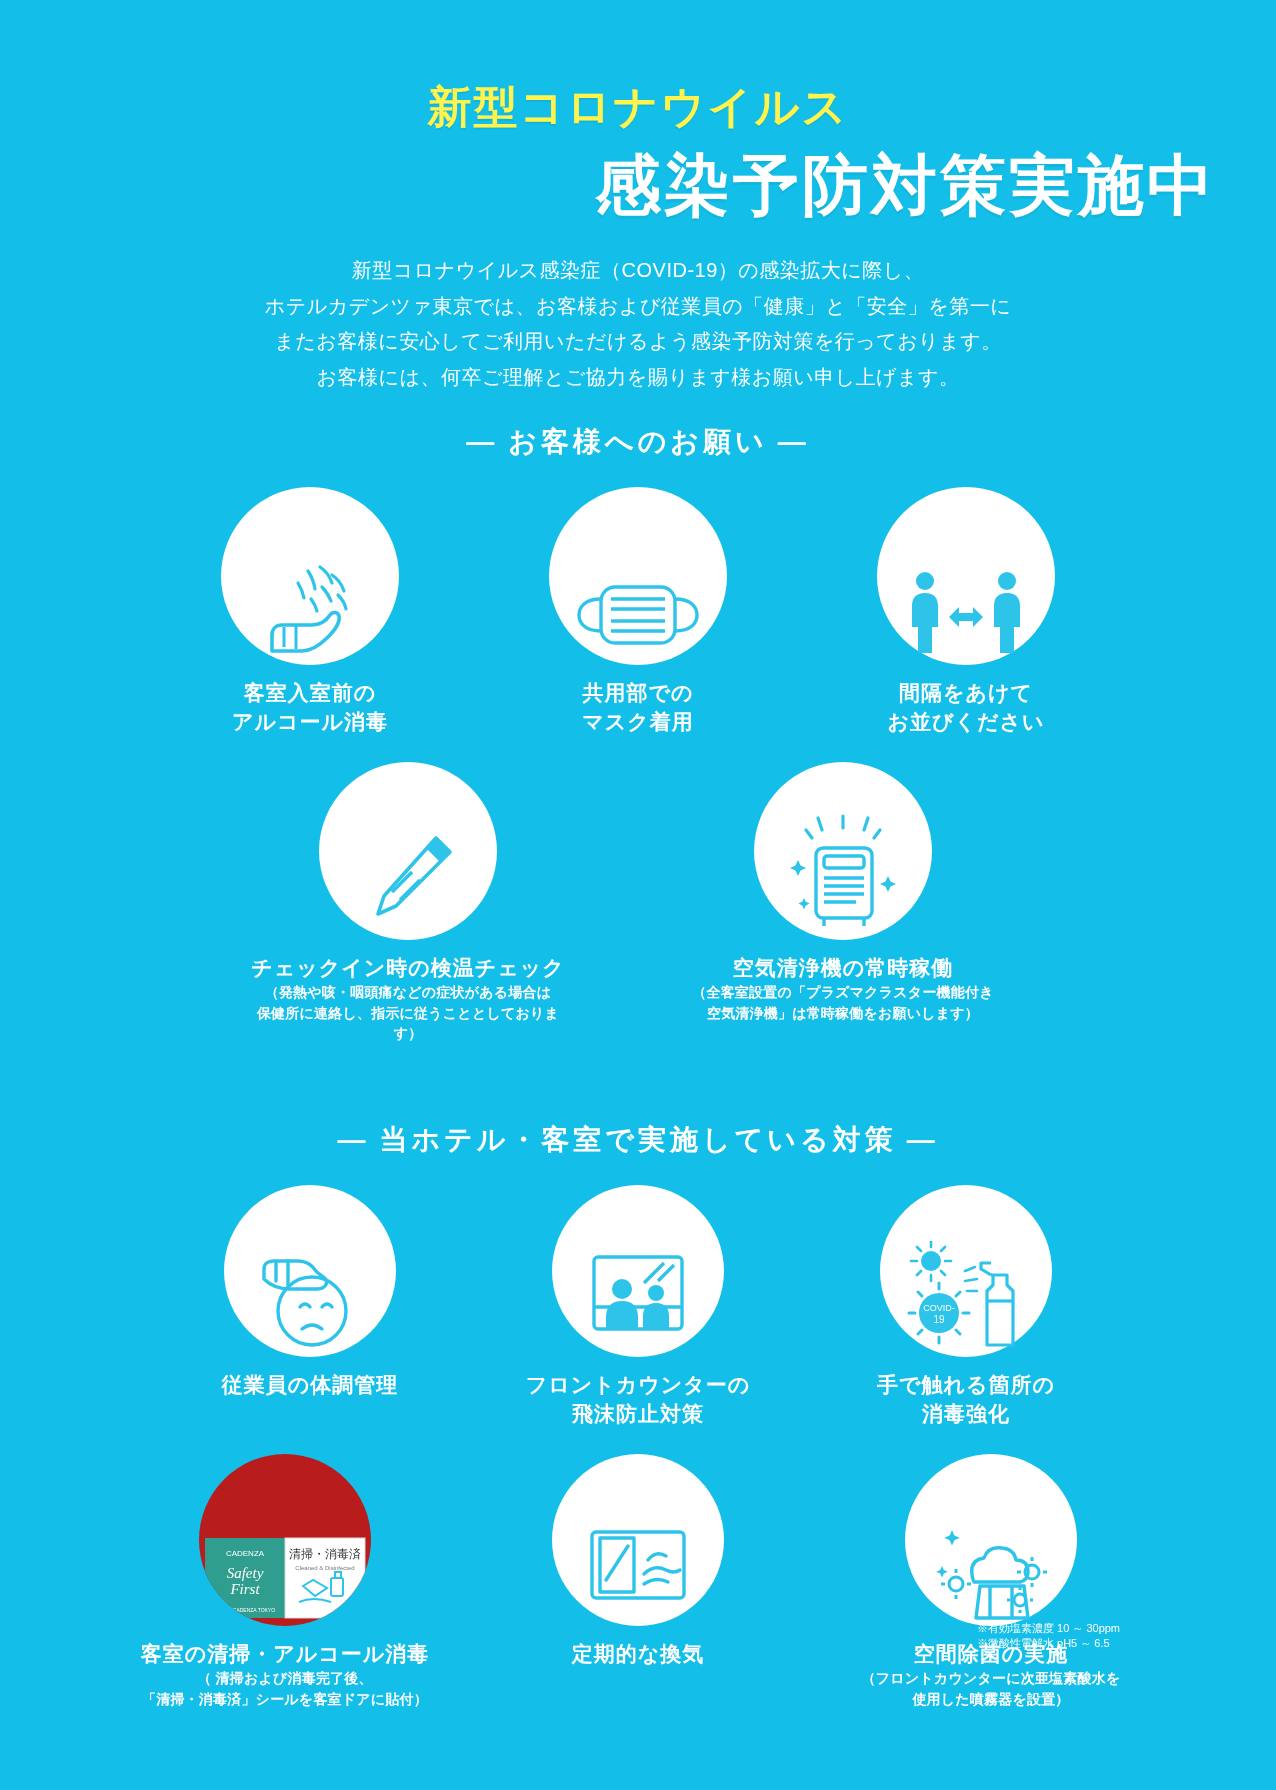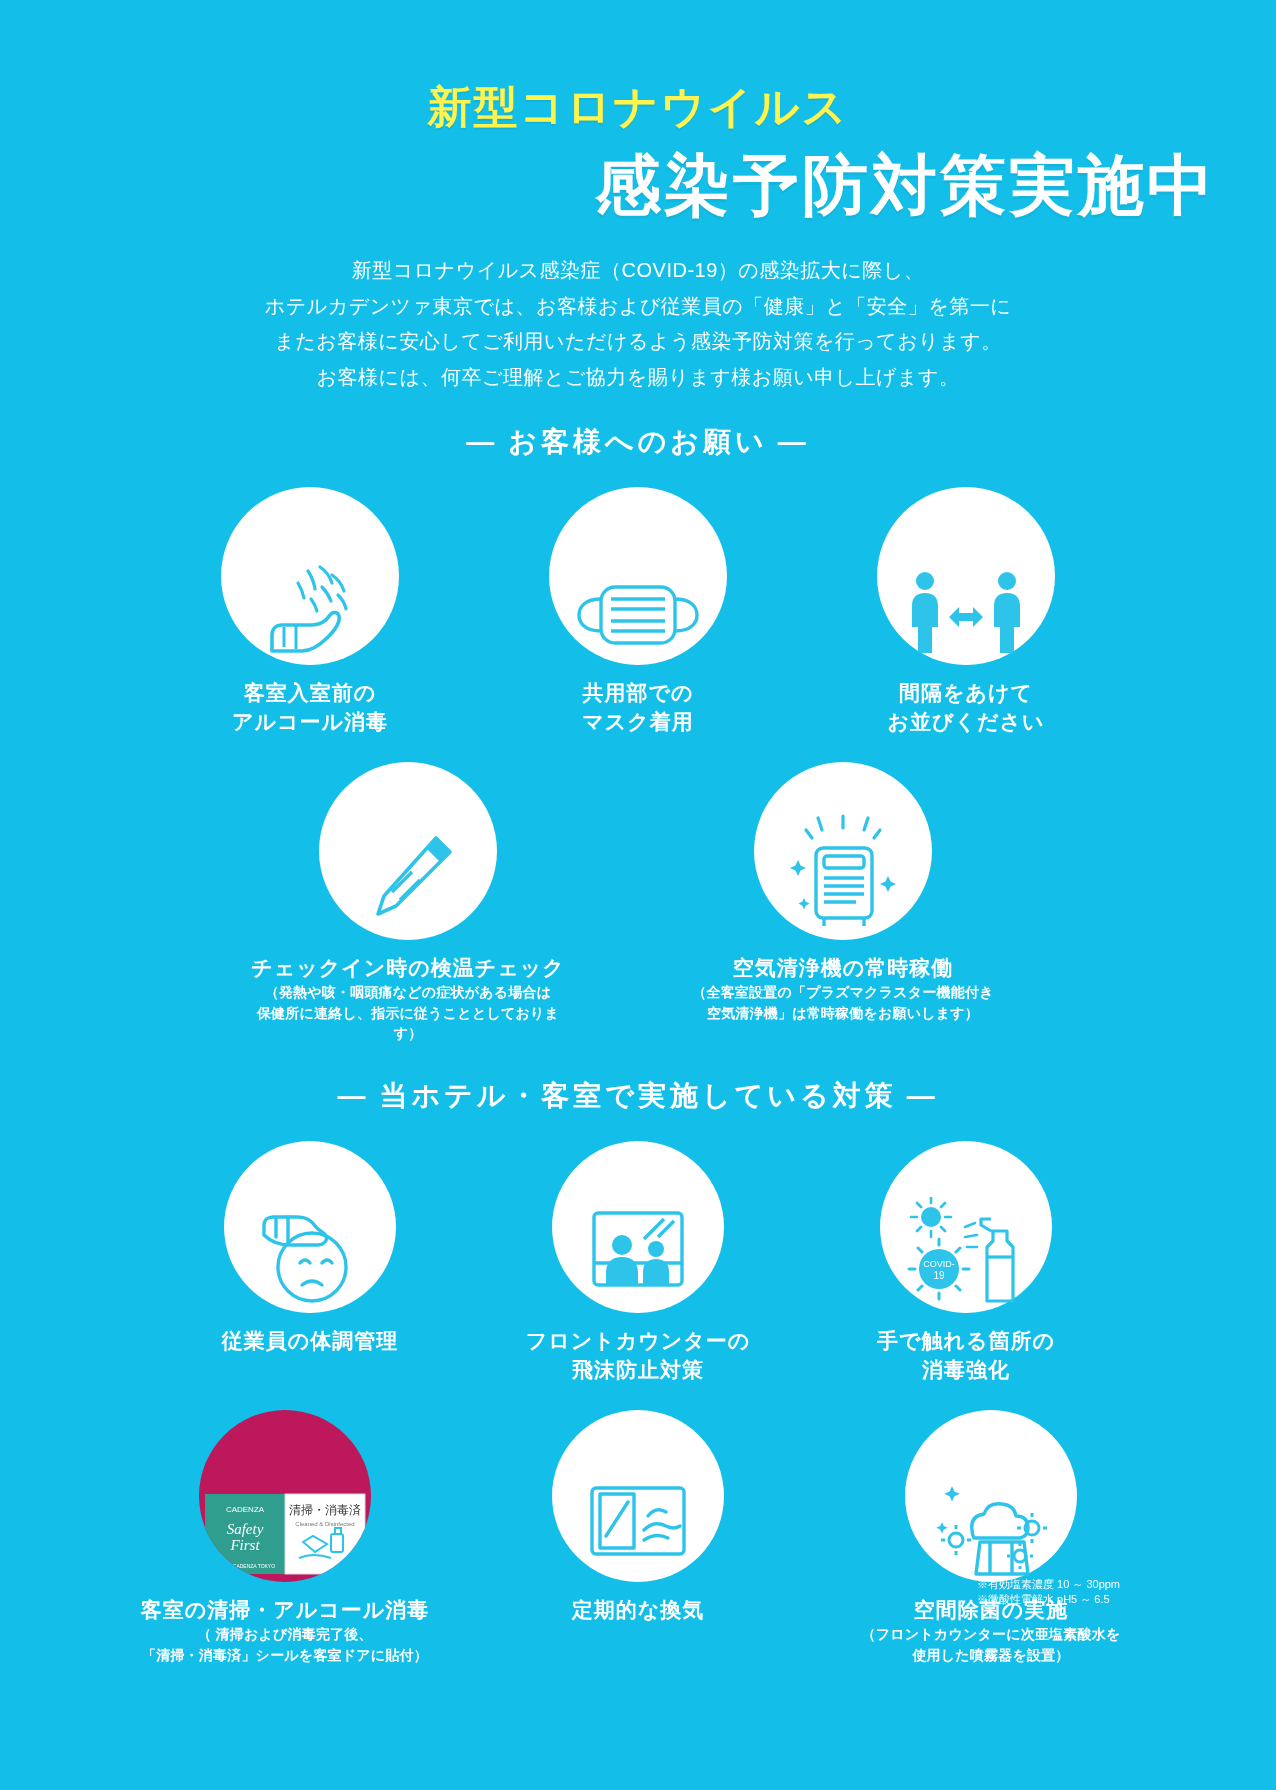--- a/index.html
+++ b/index.html
@@ -226,21 +226,21 @@
         <div>空気清浄機の常時稼働</div>
       </div>
       <div class="sub">
         <div>（全客室設置の「プラズマクラスター機能付き</div>
         <div>空気清浄機」は常時稼働をお願いします）</div>
       </div>
     </div>
 
   </div>
 
-  <div class="section-title" style="margin-top:34px">
+  <div class="section-title" style="margin-top:78px">
     <span class="dash">—</span><span>当ホテル・客室で実施している対策</span><span class="dash">—</span>
   </div>
 
   <div class="row">
 
     <div class="item">
       <div class="circle small">
         <svg width="120" height="112" viewBox="0 0 120 112">
           <g fill="none" stroke="#2ec4ea" stroke-width="3.4" stroke-linejoin="round" stroke-linecap="round">
             <circle cx="62" cy="66" r="34"></circle>
@@ -307,21 +307,21 @@
         <div>手で触れる箇所の</div>
         <div>消毒強化</div>
       </div>
     </div>
 
   </div>
 
   <div class="row" style="align-items:flex-start;">
 
     <div class="item" style="width:300px">
-      <div class="circle small" style="background:#be185d;overflow:hidden;">
+      <div class="circle small" style="background:#b91c1c;overflow:hidden;">
         <svg width="172" height="96" viewBox="0 0 172 96">
           <rect x="6" y="8" width="80" height="80" fill="#2f9e8f"></rect>
           <text x="46" y="26" font-size="8" fill="#ffffff" text-anchor="middle" font-family="Liberation Sans, sans-serif">CADENZA</text>
           <text x="46" y="48" font-size="15" fill="#ffffff" text-anchor="middle" font-family="Liberation Serif, serif" font-style="italic">Safety</text>
           <text x="46" y="64" font-size="15" fill="#ffffff" text-anchor="middle" font-family="Liberation Serif, serif" font-style="italic">First</text>
           <text x="46" y="82" font-size="5" fill="#ffffff" text-anchor="middle" font-family="Liberation Sans, sans-serif">HOTEL CADENZA TOKYO</text>
           <rect x="86" y="8" width="80" height="80" fill="#ffffff" stroke="#d8d8d8" stroke-width="1"></rect>
           <text x="126" y="28" font-size="12" fill="#333333" text-anchor="middle" font-family="Liberation Sans, sans-serif">清掃・消毒済</text>
           <text x="126" y="40" font-size="6" fill="#777777" text-anchor="middle" font-family="Liberation Sans, sans-serif">Cleaned &amp; Disinfected</text>
           <g fill="none" stroke="#2ec4ea" stroke-width="2">

